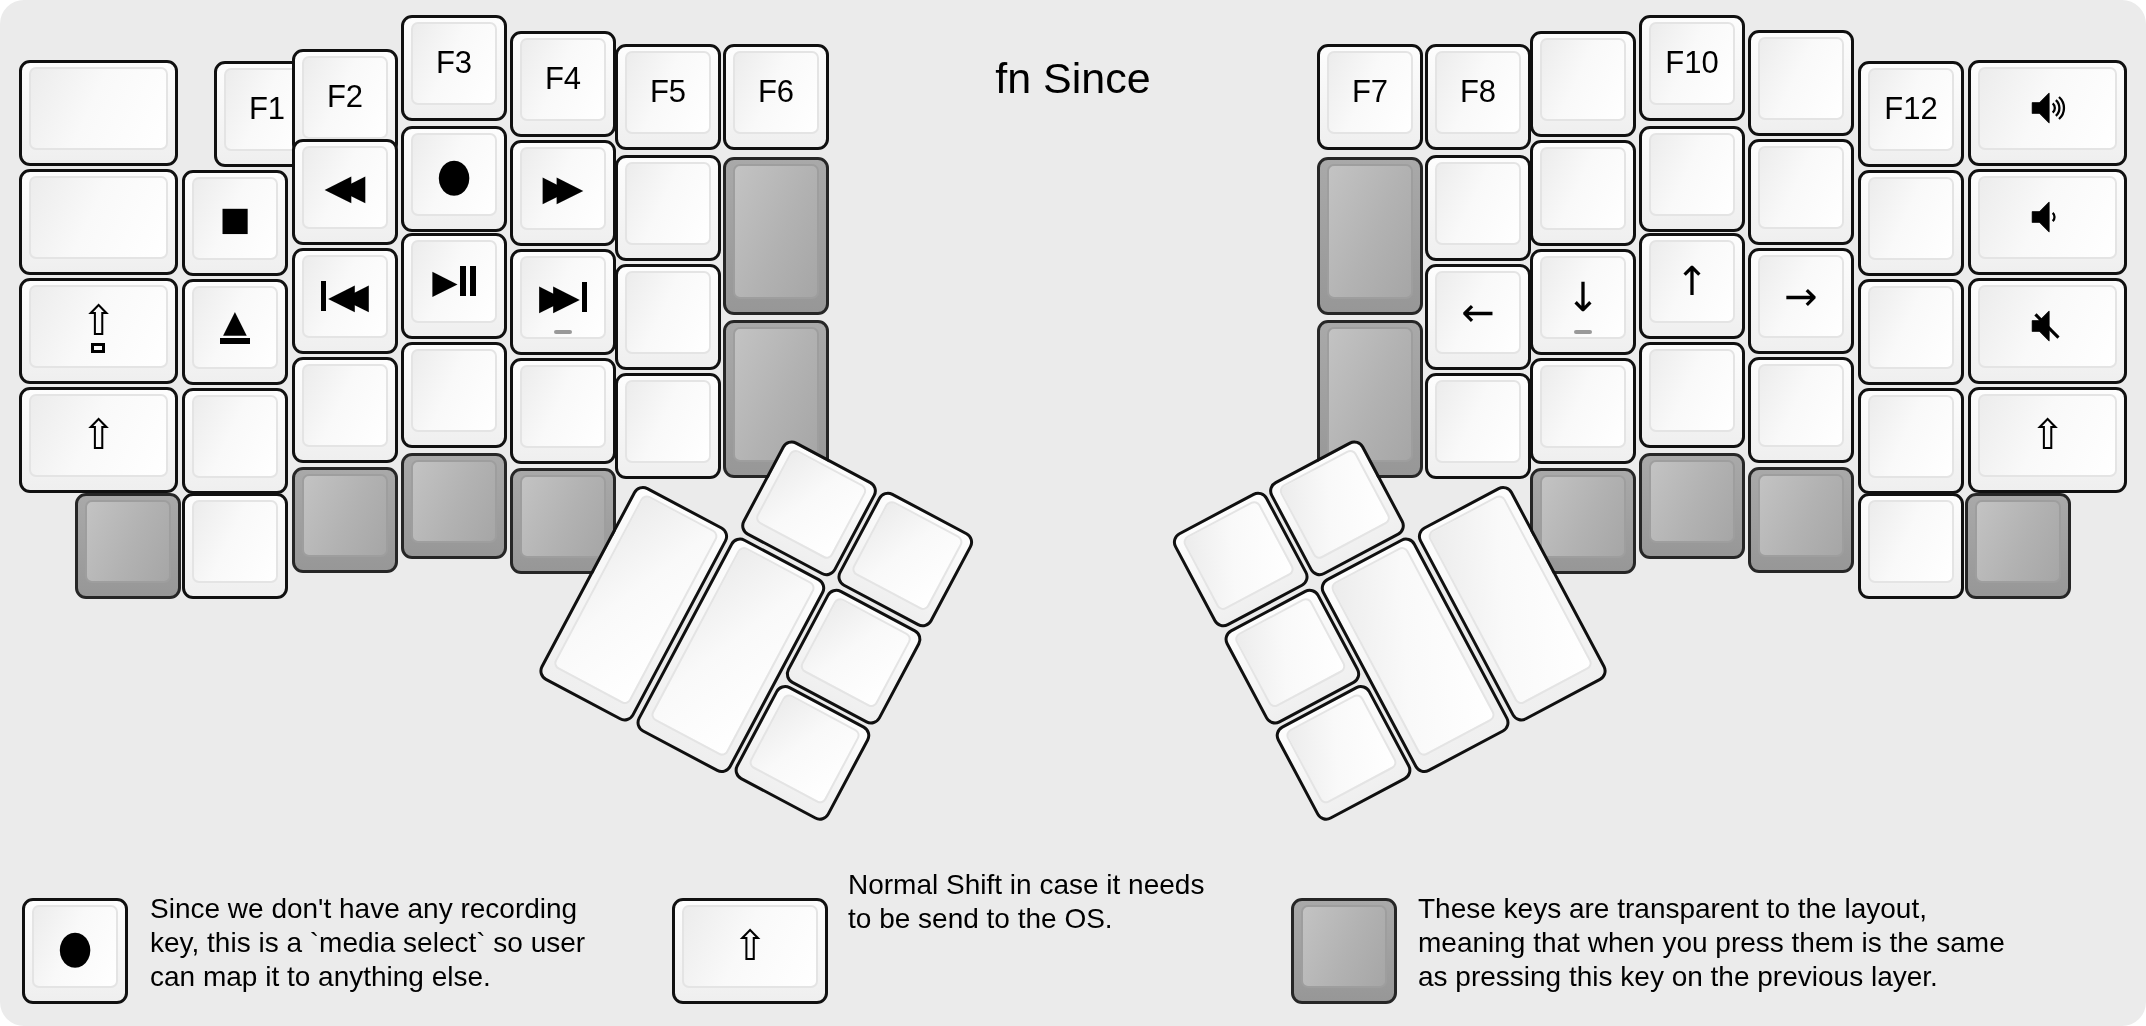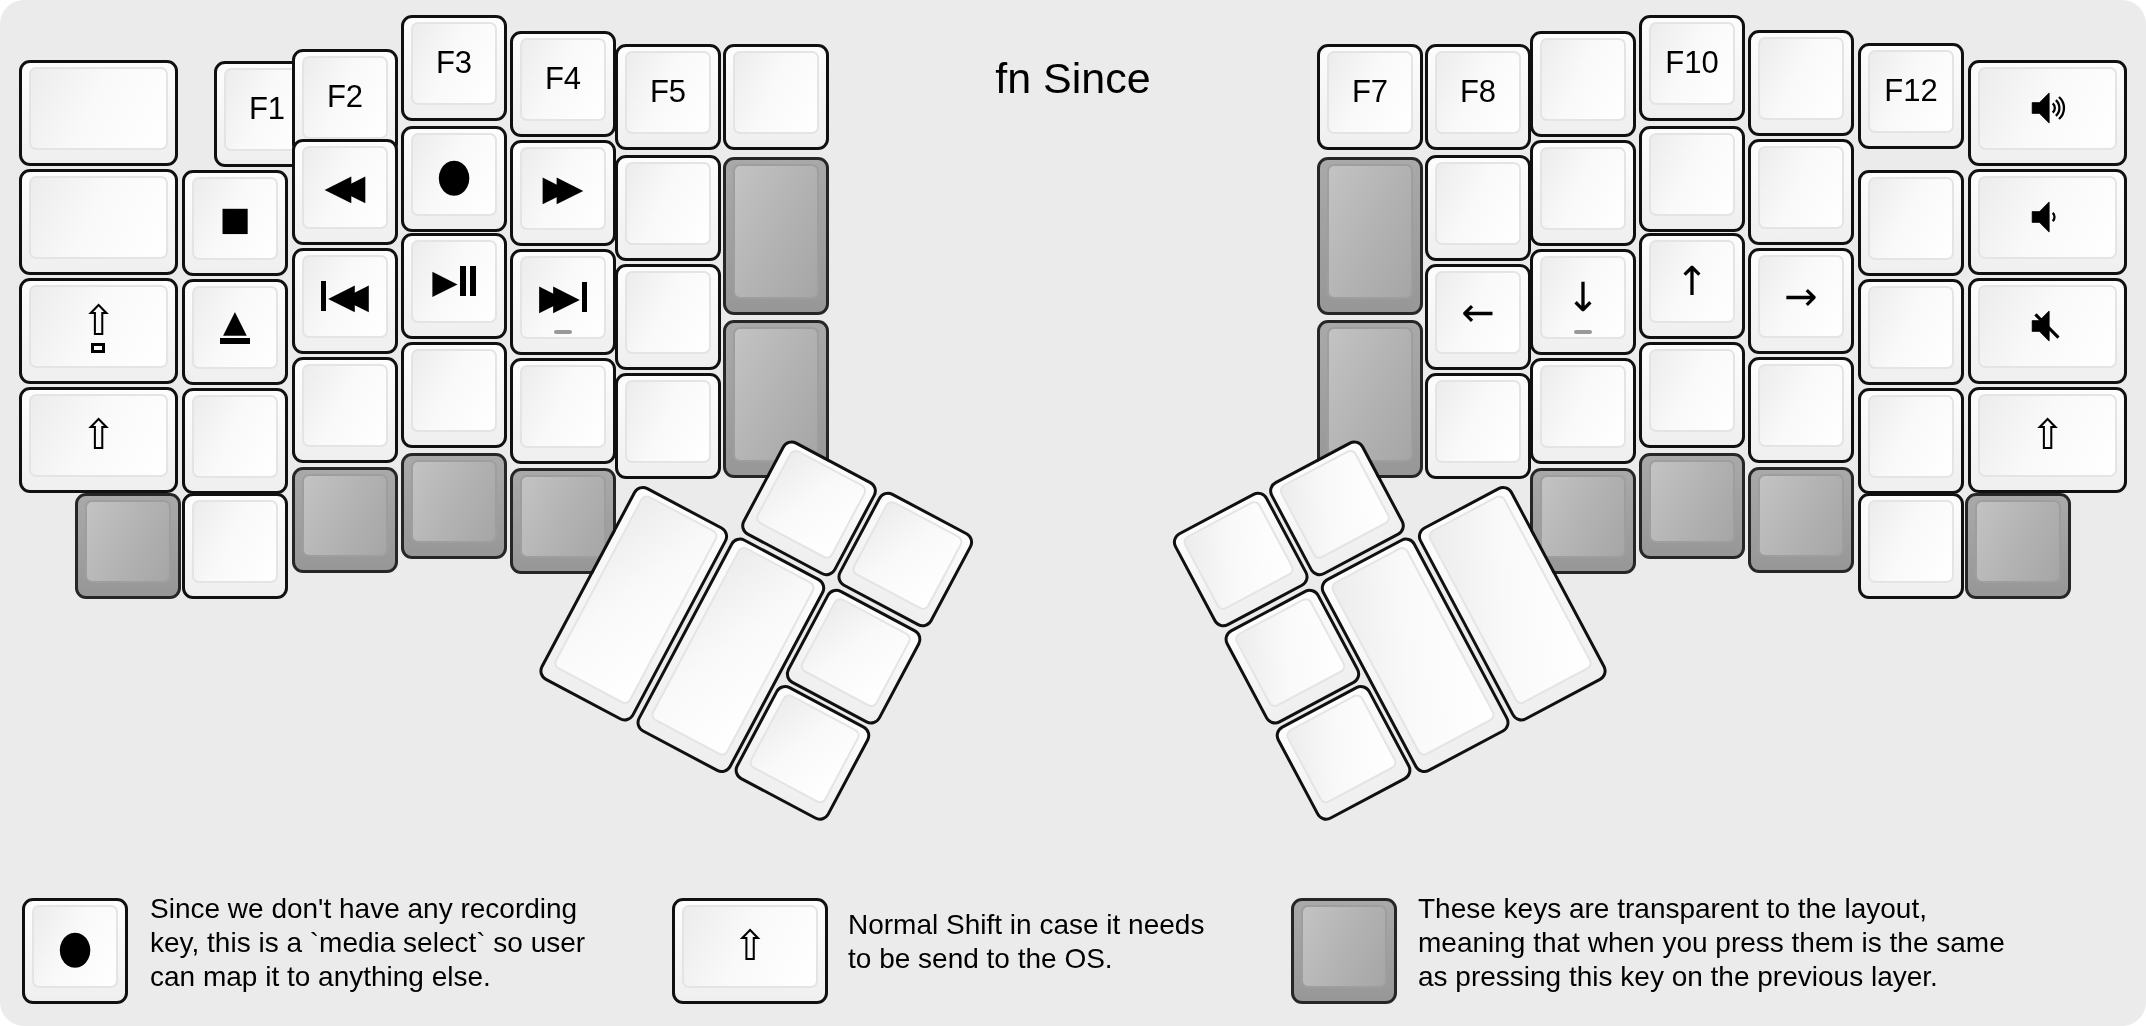--- a/index.html
+++ b/index.html
@@ -192,20 +192,23 @@
         <div class="keytop"></div>
       </div>
       <div class="key white" style="left: 615px; top: 264px; width: 106px; height: 106px;">
         <div class="keytop"></div>
       </div>
       <div class="key white" style="left: 615px; top: 373px; width: 106px; height: 106px;">
         <div class="keytop"></div>
       </div>
       <div class="key white" style="left: 723px; top: 44px; width: 106px; height: 106px;">
         <div class="keytop"></div>
+        <div class="kc">
+          <span class="klabel">F6</span>
+        </div>
       </div>
       <div class="key grey" style="left: 723px; top: 157px; width: 106px; height: 158px;">
         <div class="keytop"></div>
       </div>
       <div class="key grey" style="left: 723px; top: 320px; width: 106px; height: 158px;">
         <div class="keytop"></div>
       </div>
       <div class="key white" style="left: 1317px; top: 44px; width: 106px; height: 106px;">
         <div class="keytop"></div>
         <div class="kc">
@@ -287,21 +290,21 @@
         <div class="kc">
           <span class="g arr">→</span>
         </div>
       </div>
       <div class="key white" style="left: 1748px; top: 357px; width: 106px; height: 106px;">
         <div class="keytop"></div>
       </div>
       <div class="key grey" style="left: 1748px; top: 467px; width: 106px; height: 106px;">
         <div class="keytop"></div>
       </div>
-      <div class="key white" style="left: 1858px; top: 43px; width: 106px; height: 106px;">
+      <div class="key white" style="left: 1858px; top: 61px; width: 106px; height: 106px;">
         <div class="keytop"></div>
         <div class="kc">
           <span class="klabel">F12</span>
         </div>
       </div>
       <div class="key white" style="left: 1858px; top: 170px; width: 106px; height: 106px;">
         <div class="keytop"></div>
       </div>
       <div class="key white" style="left: 1858px; top: 279px; width: 106px; height: 106px;">
         <div class="keytop"></div>
@@ -386,21 +389,21 @@
         </div>
         <div class="key white" style="left: 222px; top: 110px; width: 106px; height: 219px;">
           <div class="keytop"></div>
         </div>
       </div>
     </div>
   <div id="legend">
     <div class="legend-text" style="left: 150px; top: 892px;">Since we don't have any recording
 key, this is a `media select` so user
 can map it to anything else.</div>
-    <div class="legend-text" style="left: 848px; top: 908px;">Normal Shift in case it needs
+    <div class="legend-text" style="left: 848px; top: 868px;">Normal Shift in case it needs
 to be send to the OS.</div>
     <div class="legend-text" style="left: 1418px; top: 892px;">These keys are transparent to the layout,
 meaning that when you press them is the same
 as pressing this key on the previous layer.</div>
   <div class="key white" style="left: 22px; top: 898px; width: 106px; height: 106px;">
         <div class="keytop"></div>
         <div class="kc">
           <span class="g rec">●</span>
         </div>
       </div>

